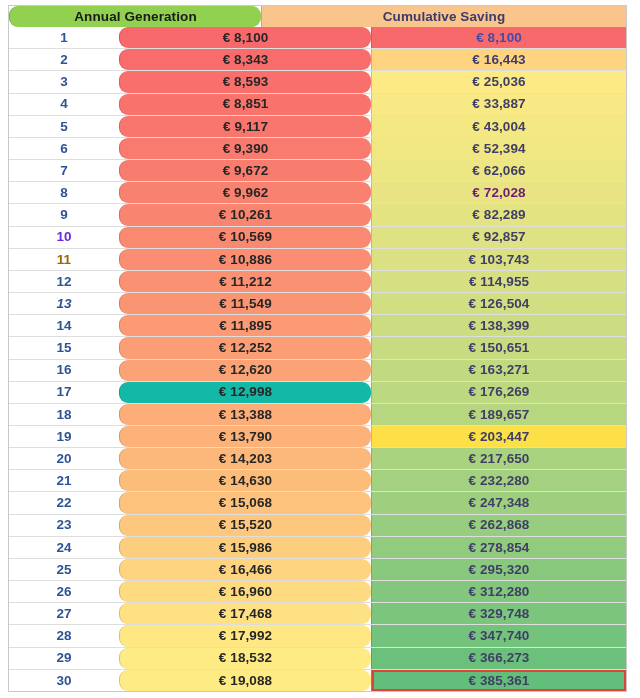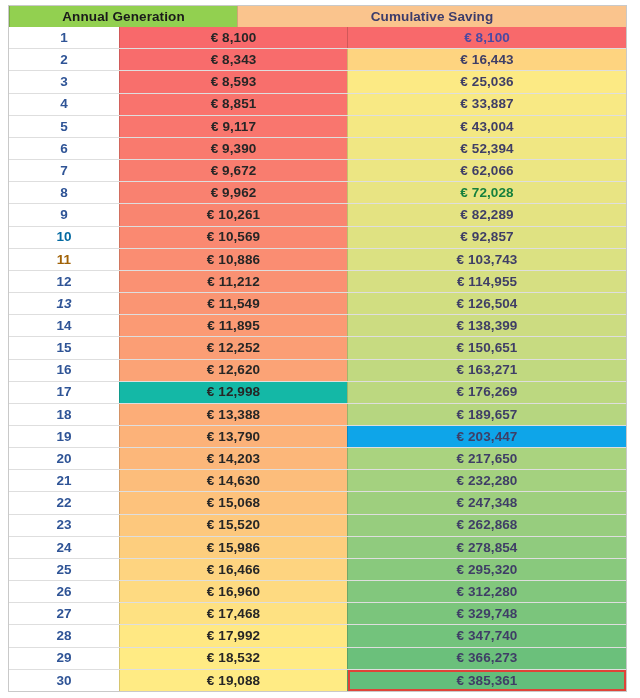--- a/index.html
+++ b/index.html
@@ -15,21 +15,21 @@
     background:#ffffff;
   }
   .row{flex:1;display:flex;min-height:0;}
   .row + .row{border-top:1px solid rgba(0,0,0,0.13);}
   .cell{
     display:flex;align-items:center;justify-content:center;
     font-size:13.5px;font-weight:600;line-height:1;
     box-sizing:border-box;min-width:0;letter-spacing:0.1px;
   }
   .c-year{width:110px;background:#ffffff;}
-  .c-annual{width:228px;border-left:1px solid rgba(0,0,0,0.16);}
+  .c-annual{width:252px;border-left:1px solid rgba(0,0,0,0.16);border-radius:9px;}
   .c-cumulative{flex:1;border-left:1px solid rgba(0,0,0,0.16);}
   .header .cell{font-weight:700;font-size:13.5px;}
 </style>
 </head>
 <body>
 
 <div class="table">
   <div class="row header">
     <div class="cell c-annual" style="background: rgb(146, 208, 80); color: rgb(26, 26, 26);">Annual Generation</div>
     <div class="cell c-cumulative" style="background: rgb(250, 196, 141); color: rgb(59, 59, 107);">Cumulative Saving</div>
@@ -59,27 +59,27 @@
         <div class="cell c-year" style="color: rgb(47, 84, 150);">6</div>
         <div class="cell c-annual" style="background: rgb(249, 122, 110); color: rgb(38, 38, 38);">€ 9,390</div>
         <div class="cell c-cumulative" style="background: rgb(240, 231, 131); color: rgb(63, 62, 102);">€ 52,394</div>
       </div><div class="row">
         <div class="cell c-year" style="color: rgb(47, 84, 150);">7</div>
         <div class="cell c-annual" style="background: rgb(249, 125, 111); color: rgb(38, 38, 38);">€ 9,672</div>
         <div class="cell c-cumulative" style="background: rgb(236, 230, 131); color: rgb(63, 62, 102);">€ 62,066</div>
       </div><div class="row">
         <div class="cell c-year" style="color: rgb(47, 84, 150);">8</div>
         <div class="cell c-annual" style="background: rgb(249, 129, 112); color: rgb(38, 38, 38);">€ 9,962</div>
-        <div class="cell c-cumulative" style="background: rgb(232, 228, 131); color: #15803d; text-align: center;">€ 72,028</div>
+        <div class="cell c-cumulative" style="background: rgb(232, 228, 131); color: #701a75; text-align: center;">€ 72,028</div>
       </div><div class="row">
         <div class="cell c-year" style="color: rgb(47, 84, 150);">9</div>
         <div class="cell c-annual" style="background: rgb(249, 133, 112); color: rgb(38, 38, 38);">€ 10,261</div>
         <div class="cell c-cumulative" style="background: rgb(228, 227, 130); color: rgb(63, 62, 102);">€ 82,289</div>
       </div><div class="row">
-        <div class="cell c-year" style="color: #0369a1; text-align: center;">10</div>
+        <div class="cell c-year" style="color: #6d28d9; text-align: center;">10</div>
         <div class="cell c-annual" style="background: rgb(250, 137, 113); color: rgb(38, 38, 38);">€ 10,569</div>
         <div class="cell c-cumulative" style="background: rgb(223, 226, 130); color: rgb(63, 62, 102);">€ 92,857</div>
       </div><div class="row">
         <div class="cell c-year" style="color: #a16207;">11</div>
         <div class="cell c-annual" style="background: rgb(250, 141, 114); color: rgb(38, 38, 38);">€ 10,886</div>
         <div class="cell c-cumulative" style="background: rgb(219, 225, 130); color: rgb(63, 62, 102);">€ 103,743</div>
       </div><div class="row">
         <div class="cell c-year" style="color: rgb(47, 84, 150);">12</div>
         <div class="cell c-annual" style="background: rgb(250, 145, 115); color: rgb(38, 38, 38);">€ 11,212</div>
         <div class="cell c-cumulative" style="background: rgb(214, 223, 130); color: rgb(63, 62, 102);">€ 114,955</div>
@@ -103,21 +103,21 @@
         <div class="cell c-year" style="color: rgb(47, 84, 150);">17</div>
         <div class="cell c-annual" style="background: #14b8a6; color: rgb(38, 38, 38);">€ 12,998</div>
         <div class="cell c-cumulative" style="background: rgb(188, 216, 128); color: rgb(63, 62, 102);">€ 176,269</div>
       </div><div class="row">
         <div class="cell c-year" style="color: rgb(47, 84, 150);">18</div>
         <div class="cell c-annual" style="background: rgb(252, 173, 120); color: rgb(38, 38, 38);">€ 13,388</div>
         <div class="cell c-cumulative" style="background: rgb(182, 214, 128); color: rgb(63, 62, 102);">€ 189,657</div>
       </div><div class="row">
         <div class="cell c-year" style="color: rgb(47, 84, 150);">19</div>
         <div class="cell c-annual" style="background: rgb(252, 178, 121); color: rgb(38, 38, 38);">€ 13,790</div>
-        <div class="cell c-cumulative" style="background: #0ea5e9; color: rgb(63, 62, 102);">€ 203,447</div>
+        <div class="cell c-cumulative" style="background: #fde047; color: rgb(63, 62, 102);">€ 203,447</div>
       </div><div class="row">
         <div class="cell c-year" style="color: rgb(47, 84, 150);">20</div>
         <div class="cell c-annual" style="background: rgb(252, 183, 122); color: rgb(38, 38, 38);">€ 14,203</div>
         <div class="cell c-cumulative" style="background: rgb(170, 211, 127); color: rgb(63, 62, 102);">€ 217,650</div>
       </div><div class="row">
         <div class="cell c-year" style="color: rgb(47, 84, 150);">21</div>
         <div class="cell c-annual" style="background: rgb(252, 189, 123); color: rgb(38, 38, 38);">€ 14,630</div>
         <div class="cell c-cumulative" style="background: rgb(164, 209, 127); color: rgb(63, 62, 102);">€ 232,280</div>
       </div><div class="row">
         <div class="cell c-year" style="color: rgb(47, 84, 150);">22</div>

